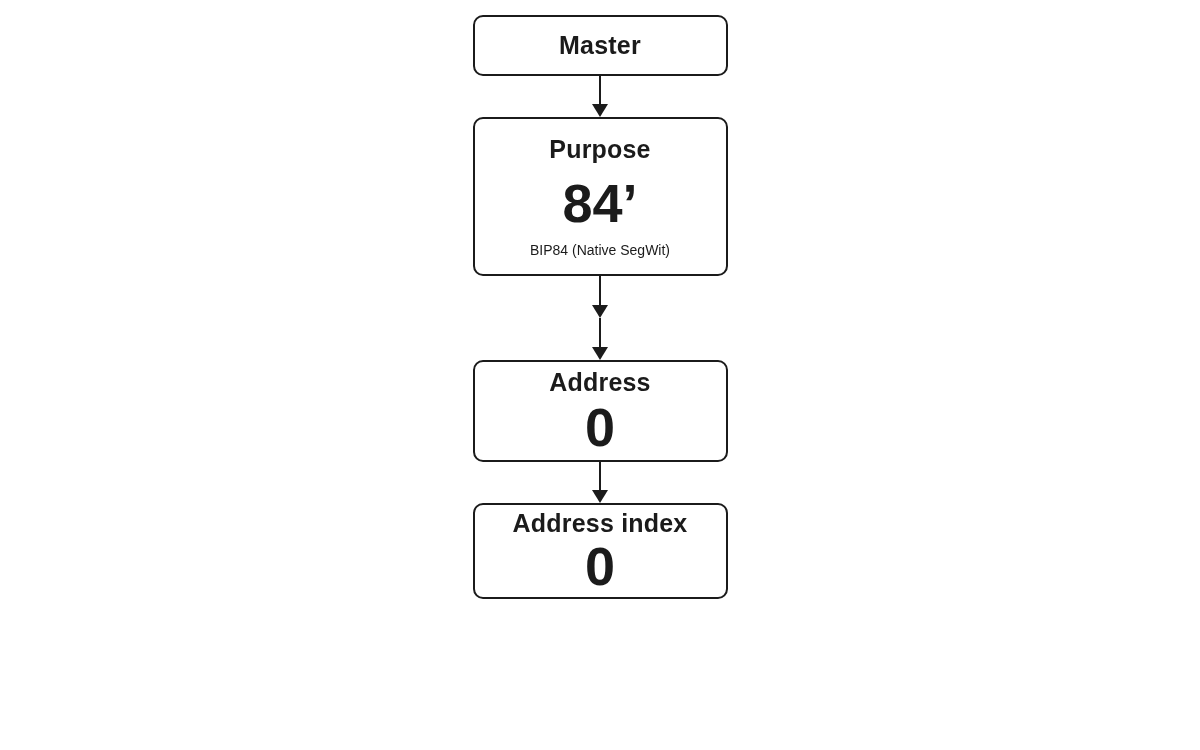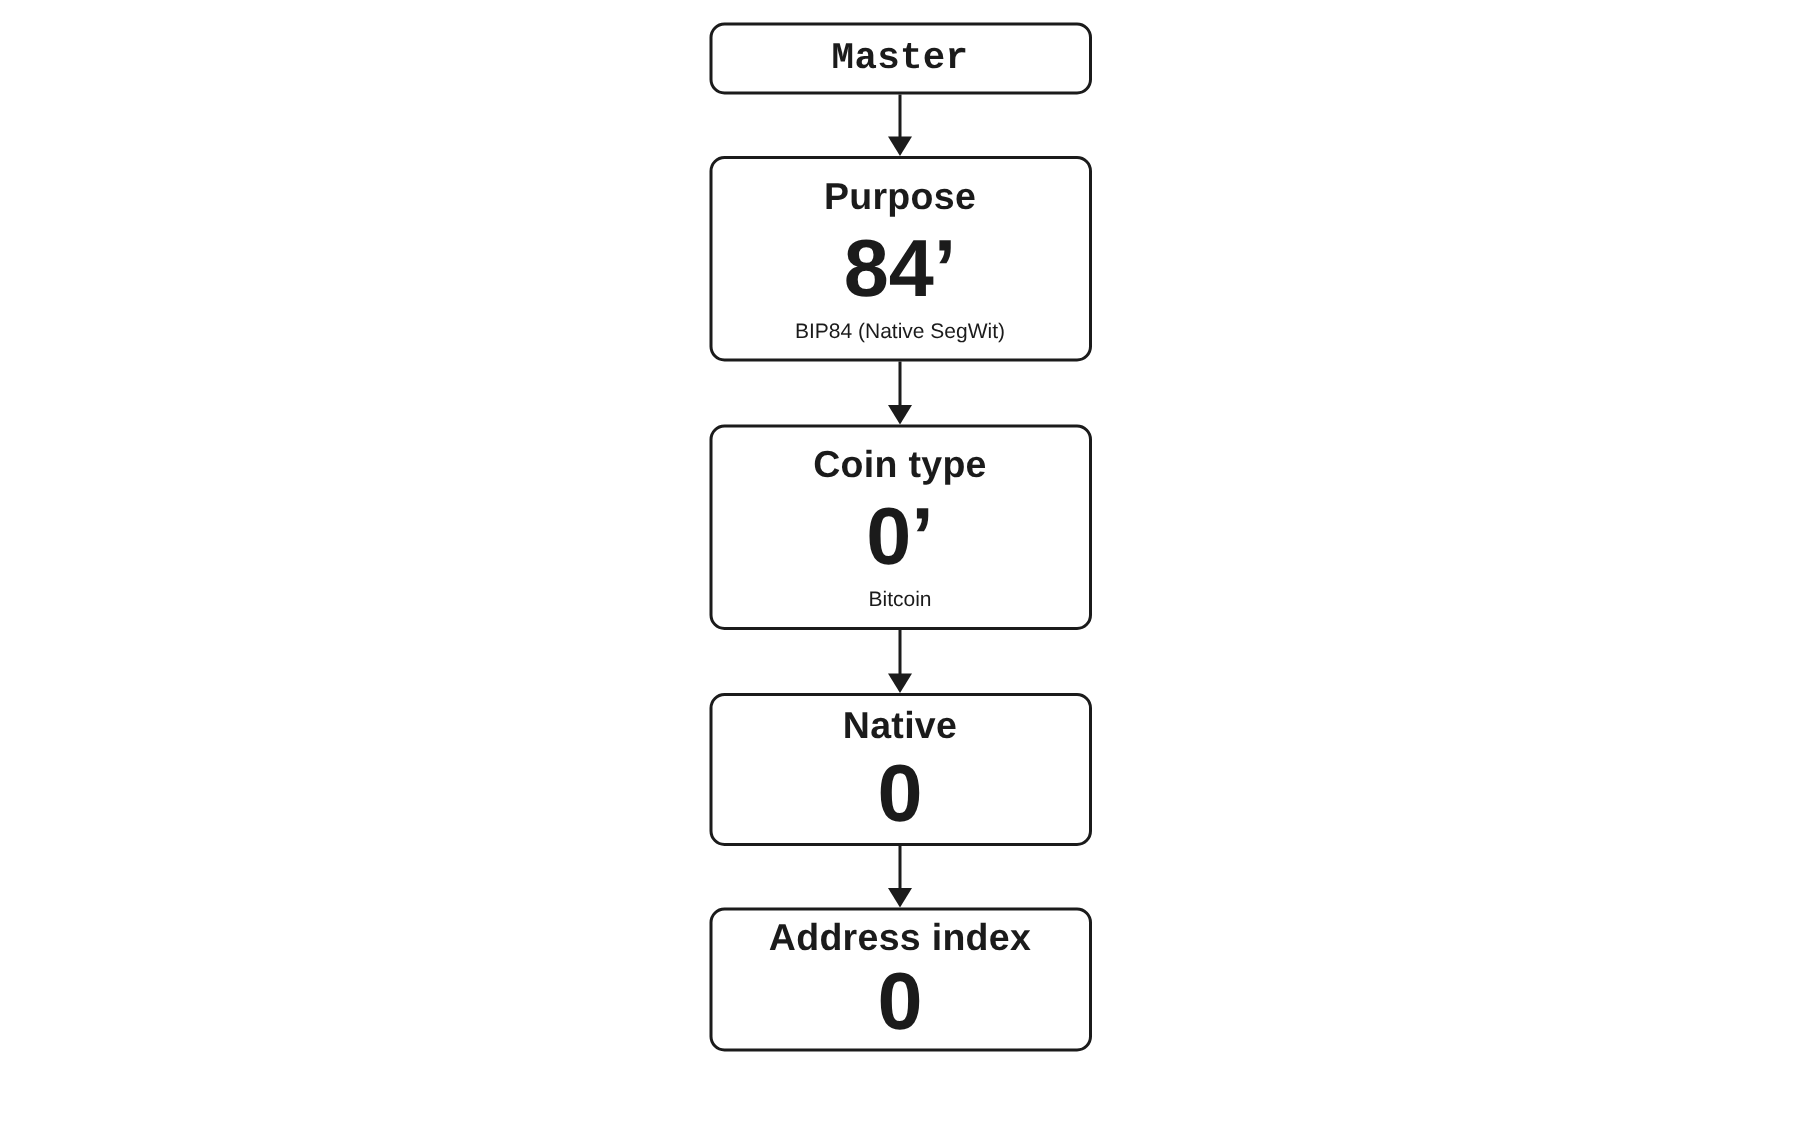--- a/index.html
+++ b/index.html
@@ -34,22 +34,22 @@
     background: var(--bg);
     border: 2.5px solid var(--ink);
     border-radius: 10px;
     display: flex;
     flex-direction: column;
     align-items: center;
     justify-content: space-evenly;
     text-align: center;
     padding: 4px 6px;
   }
-  .node--master        { height: 48px; font-family: Liberation Mono, monospace; }
-  .node--purpose       { height: 137px; align-items: center; }
+  .node--master        { height: 61px; }
+  .node--purpose       { height: 159px; align-items: center; }
   .node--coin-type     { height: 137px; }
   .node--change        { height: 102px; }
   .node--address-index { height: 96px; }
 
   .node-label {
     font-size: 25px;
     font-weight: bold;
     line-height: 1.15;
     letter-spacing: 0.2px;
   }
@@ -107,33 +107,28 @@
       <div class="node-label">Purpose</div>
       <div class="node-value">84’</div>
       <div class="node-sub">BIP84 (Native SegWit)</div>
     </div>
 
     <div class="arrow arrow--a2">
       <div class="arrow-stem"></div>
       <div class="arrow-head"></div>
     </div>
 
-    <div class="node node--coin-type">
-      <div class="node-label">Coin type</div>
-      <div class="node-value">0’</div>
-      <div class="node-sub">Bitcoin</div>
-    </div>
 
     <div class="arrow arrow--a3">
       <div class="arrow-stem"></div>
       <div class="arrow-head"></div>
     </div>
 
     <div class="node node--change">
-      <div class="node-label">Native</div>
+      <div class="node-label">Address</div>
       <div class="node-value">0</div>
     </div>
 
     <div class="arrow arrow--a4">
       <div class="arrow-stem"></div>
       <div class="arrow-head"></div>
     </div>
 
     <div class="node node--address-index">
       <div class="node-label">Address index</div>

